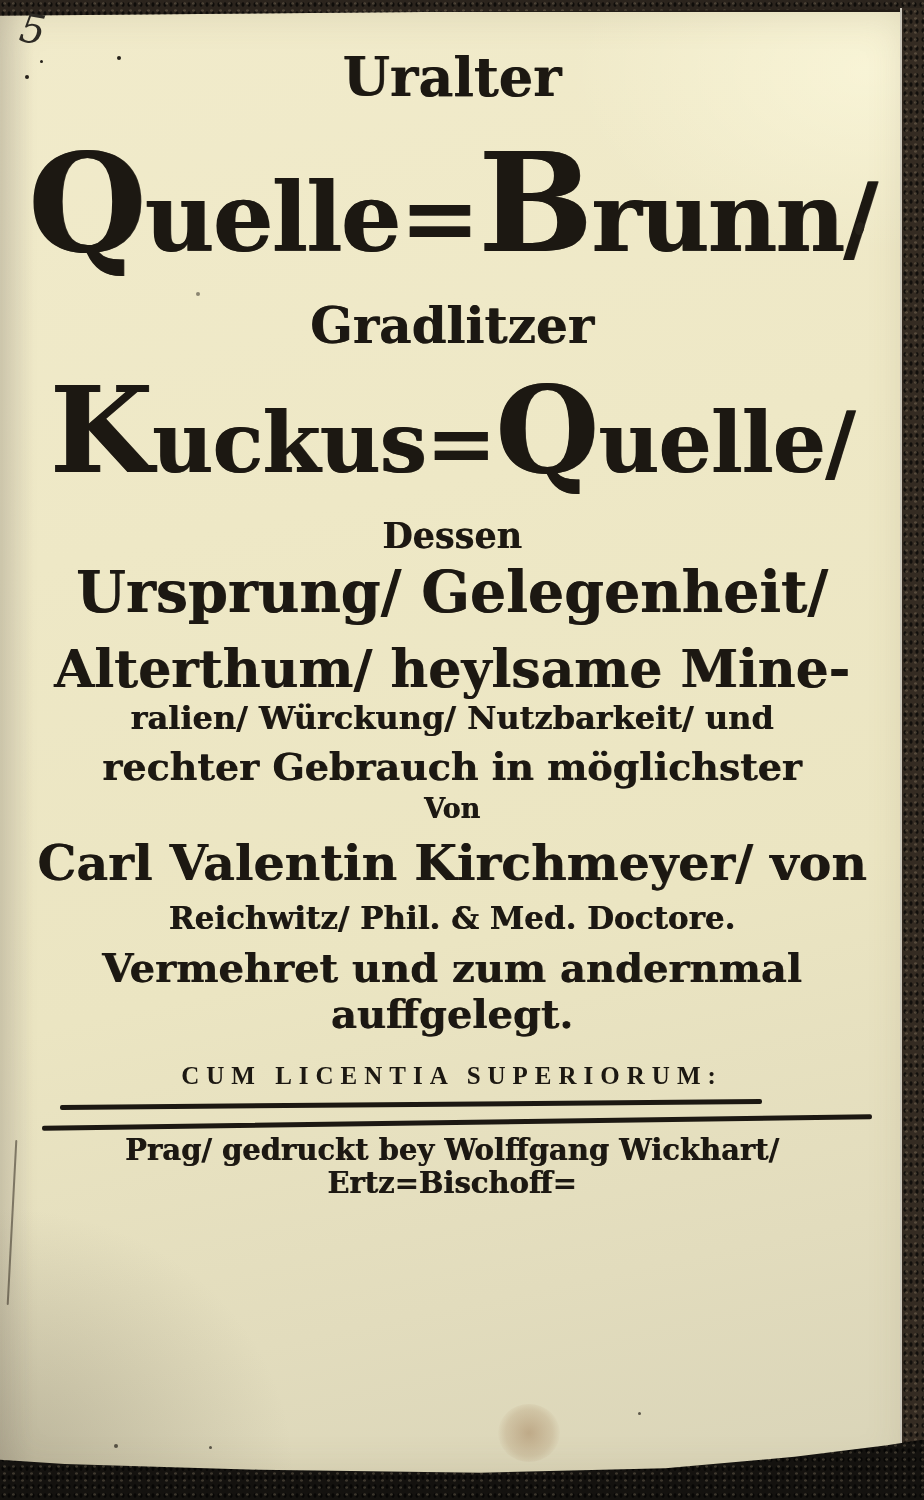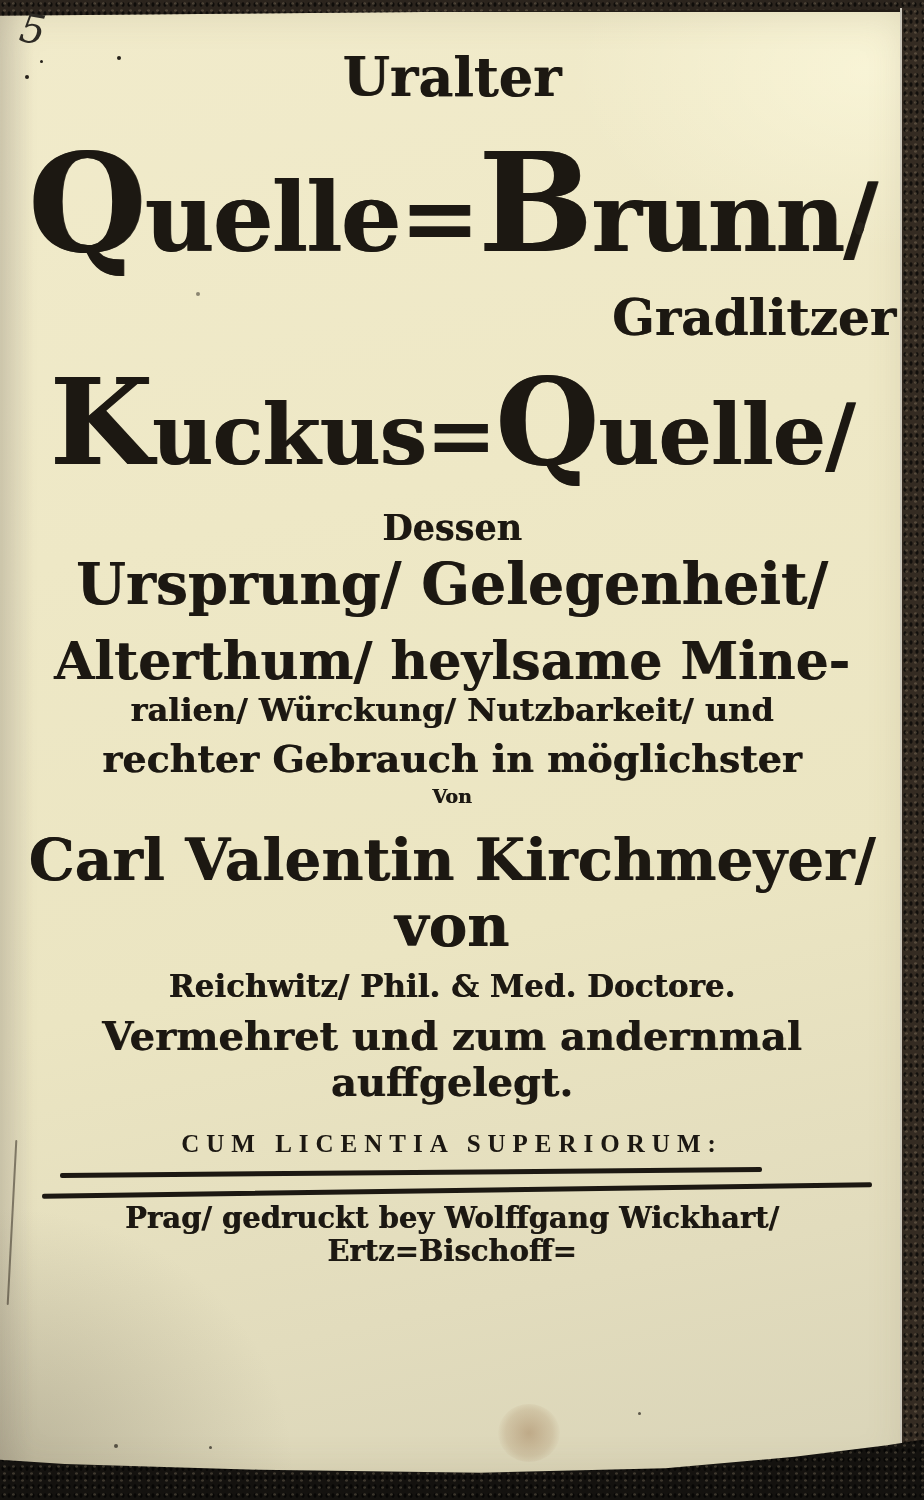--- a/index.html
+++ b/index.html
@@ -39,30 +39,30 @@
   .content{
     position:absolute;left:8px;top:14px;width:888px;
     text-align:center;color:#1c1812;
   }
   .line{font-weight:700;text-shadow:0.6px 0 0 rgba(28,24,18,0.85);}
   .orn{display:inline-block;}
   .orn::first-letter{font-size:1.42em;font-weight:900;}
   .l-uralter   {margin-top:36px;font-size:54px;line-height:1;}
   .l-kuckus    {margin-top:14px;font-size:96px;line-height:1.25;letter-spacing:-2px;}
   .l-anjetzo   {margin-top:26px;font-size:43px;line-height:1.1;}
-  .l-gradlitzer{margin-top:2px;font-size:50px;line-height:1.1;text-align:right;}
+  .l-gradlitzer{margin-top:10px;font-size:50px;line-height:1.1;}
   .l-quelle    {margin-top:6px;font-size:84px;line-height:1.2;letter-spacing:-1px;}
   .l-dessen    {margin-top:14px;font-size:35px;line-height:1.1;}
   .l-ursprung  {margin-top:4px;font-size:57px;line-height:1.15;}
   .l-alterthum {margin-top:15px;font-size:52px;line-height:1.1;}
   .l-ralien    {margin-top:4px;font-size:32px;line-height:1.1;}
   .l-rechter   {margin-top:10px;font-size:38px;line-height:1.1;}
   .l-kuertze   {margin-top:11px;font-size:31px;line-height:1.1;}
-  .l-von       {margin-top:6px;font-size:19px;line-height:1.1;}
-  .l-author    {margin-top:20px;font-size:58px;line-height:1.15;}
+  .l-von       {margin-top:6px;font-size:27px;line-height:1.1;}
+  .l-author    {margin-top:12px;font-size:49px;line-height:1.15;}
   .l-author2   {margin-top:9px;font-size:31px;line-height:1.1;}
   .l-vermehret {margin-top:11px;font-size:40px;line-height:1.1;}
   .l-auffgelegt{margin-top:2px;font-size:40px;line-height:1.1;}
   .l-licentia  {margin-top:26px;font-size:25px;line-height:1.15;letter-spacing:7px;
                 font-family:"Liberation Serif",serif;font-weight:600;text-shadow:none;}
   .rules{position:relative;margin-top:8px;height:34px;}
   .rule{position:absolute;height:5px;background:#1c1812;border-radius:2px;}
   .rule1{left:52px;width:702px;top:3px;transform:rotate(-0.5deg);}
   .rule2{left:34px;width:830px;top:21px;transform:rotate(-0.8deg);}
   .l-imprint1  {margin-top:1px;font-size:29px;line-height:1.15;}

